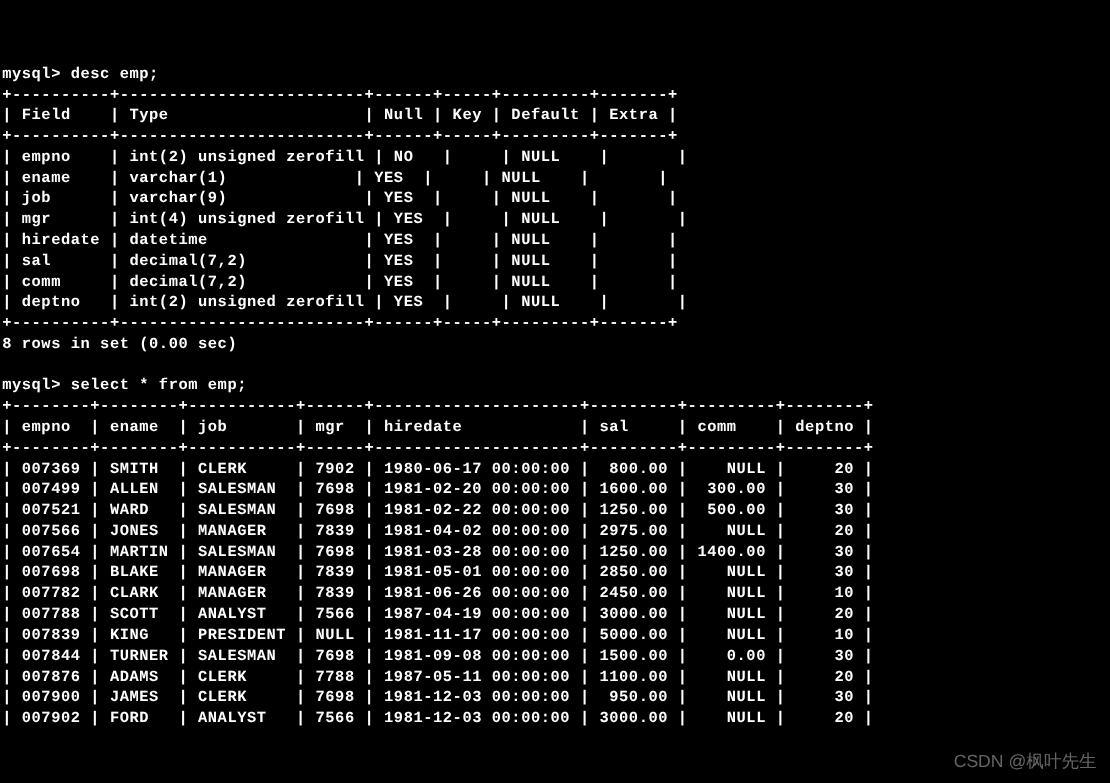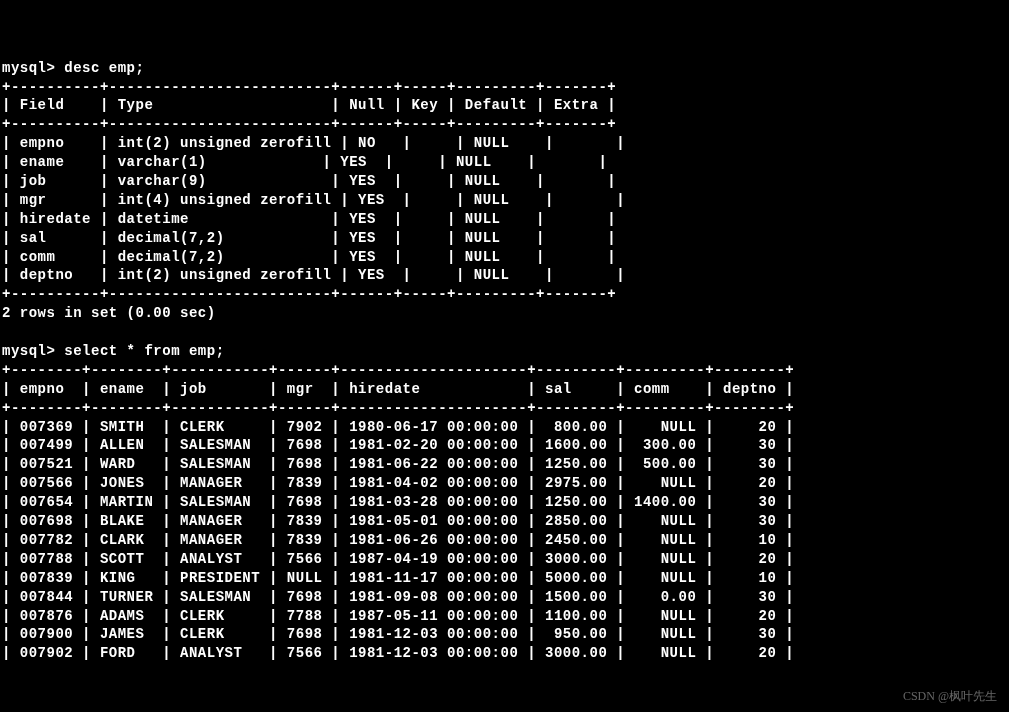--- a/index.html
+++ b/index.html
@@ -12,22 +12,22 @@
     white-space: pre;
     line-height: 1.35;
     letter-spacing: 0.5px;
     font-weight: bold;
   }
   .watermark {
     position: fixed;
     right: 12px;
     bottom: 8px;
     color: rgba(200,200,200,0.5);
-    font-family: Liberation Serif, serif;
-    font-size: 12px;
+    font-family: Liberation Sans, sans-serif;
+    font-size: 16px;
     font-weight: normal;
     letter-spacing: 0;
     white-space: nowrap;
   }
 </style>
 </head>
 <body>
 
 
 <div><span>mysql&gt; desc emp;</span>
@@ -36,29 +36,29 @@
 <span>+----------+-------------------------+------+-----+---------+-------+</span>
 <span>| empno    | int(2) unsigned zerofill | NO   |     | NULL    |       |</span>
 <span>| ename    | varchar(1)             | YES  |     | NULL    |       |</span>
 <span>| job      | varchar(9)              | YES  |     | NULL    |       |</span>
 <span>| mgr      | int(4) unsigned zerofill | YES  |     | NULL    |       |</span>
 <span>| hiredate | datetime                | YES  |     | NULL    |       |</span>
 <span>| sal      | decimal(7,2)            | YES  |     | NULL    |       |</span>
 <span>| comm     | decimal(7,2)            | YES  |     | NULL    |       |</span>
 <span>| deptno   | int(2) unsigned zerofill | YES  |     | NULL    |       |</span>
 <span>+----------+-------------------------+------+-----+---------+-------+</span>
-<span>2 rows in set (0.00 sec)</span>
+<span>8 rows in set (0.00 sec)</span>
 
 <span>mysql&gt; select * from emp;</span>
 <span>+--------+--------+-----------+------+---------------------+---------+---------+--------+</span>
 <span>| empno  | ename  | job       | mgr  | hiredate            | sal     | comm    | deptno |</span>
 <span>+--------+--------+-----------+------+---------------------+---------+---------+--------+</span>
 <span>| 007369 | SMITH  | CLERK     | 7902 | 1980-06-17 00:00:00 |  800.00 |    NULL |     20 |</span>
 <span>| 007499 | ALLEN  | SALESMAN  | 7698 | 1981-02-20 00:00:00 | 1600.00 |  300.00 |     30 |</span>
-<span>| 007521 | WARD   | SALESMAN  | 7698 | 1981-06-22 00:00:00 | 1250.00 |  500.00 |     30 |</span>
+<span>| 007521 | WARD   | SALESMAN  | 7698 | 1981-02-22 00:00:00 | 1250.00 |  500.00 |     30 |</span>
 <span>| 007566 | JONES  | MANAGER   | 7839 | 1981-04-02 00:00:00 | 2975.00 |    NULL |     20 |</span>
 <span>| 007654 | MARTIN | SALESMAN  | 7698 | 1981-03-28 00:00:00 | 1250.00 | 1400.00 |     30 |</span>
 <span>| 007698 | BLAKE  | MANAGER   | 7839 | 1981-05-01 00:00:00 | 2850.00 |    NULL |     30 |</span>
 <span>| 007782 | CLARK  | MANAGER   | 7839 | 1981-06-26 00:00:00 | 2450.00 |    NULL |     10 |</span>
 <span>| 007788 | SCOTT  | ANALYST   | 7566 | 1987-04-19 00:00:00 | 3000.00 |    NULL |     20 |</span>
 <span>| 007839 | KING   | PRESIDENT | NULL | 1981-11-17 00:00:00 | 5000.00 |    NULL |     10 |</span>
 <span>| 007844 | TURNER | SALESMAN  | 7698 | 1981-09-08 00:00:00 | 1500.00 |    0.00 |     30 |</span>
 <span>| 007876 | ADAMS  | CLERK     | 7788 | 1987-05-11 00:00:00 | 1100.00 |    NULL |     20 |</span>
 <span>| 007900 | JAMES  | CLERK     | 7698 | 1981-12-03 00:00:00 |  950.00 |    NULL |     30 |</span>
 <span>| 007902 | FORD   | ANALYST   | 7566 | 1981-12-03 00:00:00 | 3000.00 |    NULL |     20 |</span></div>

